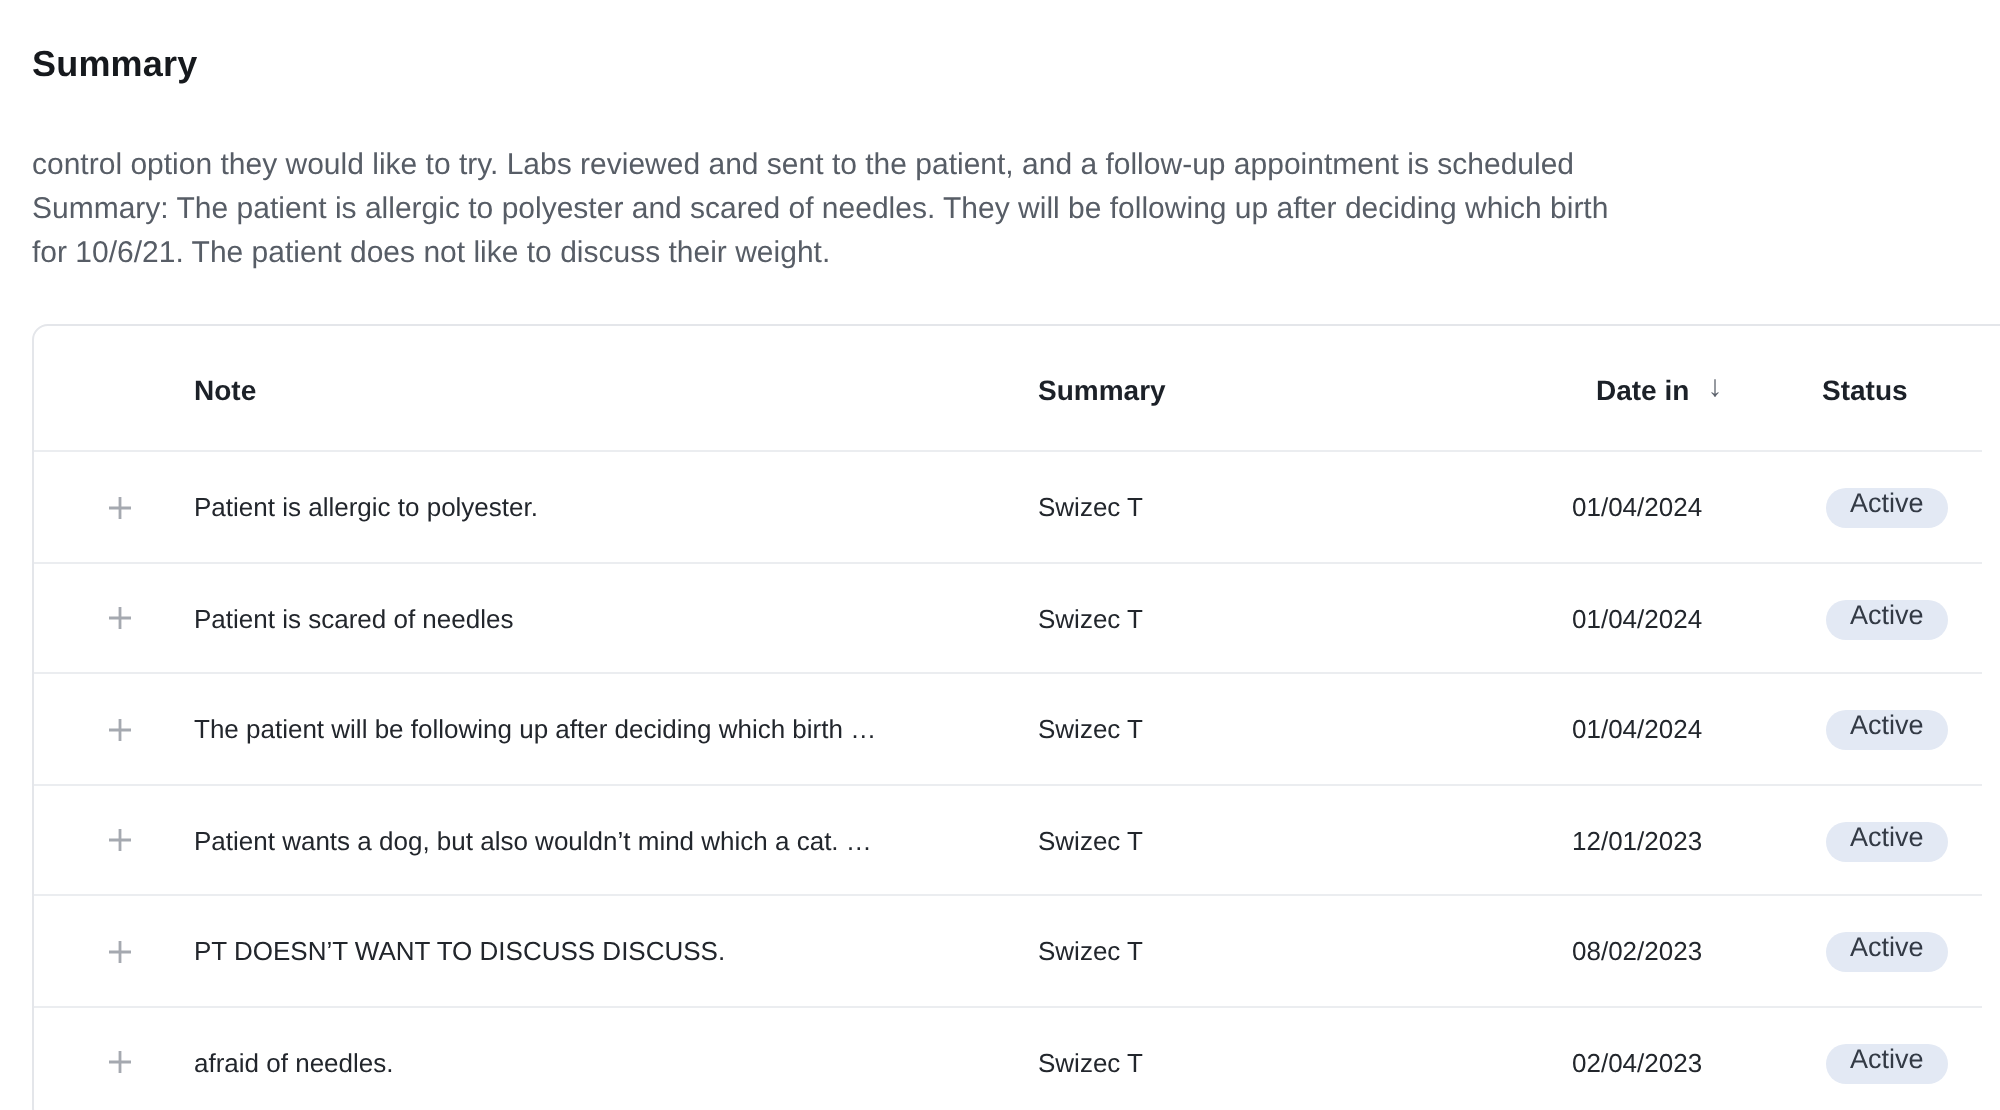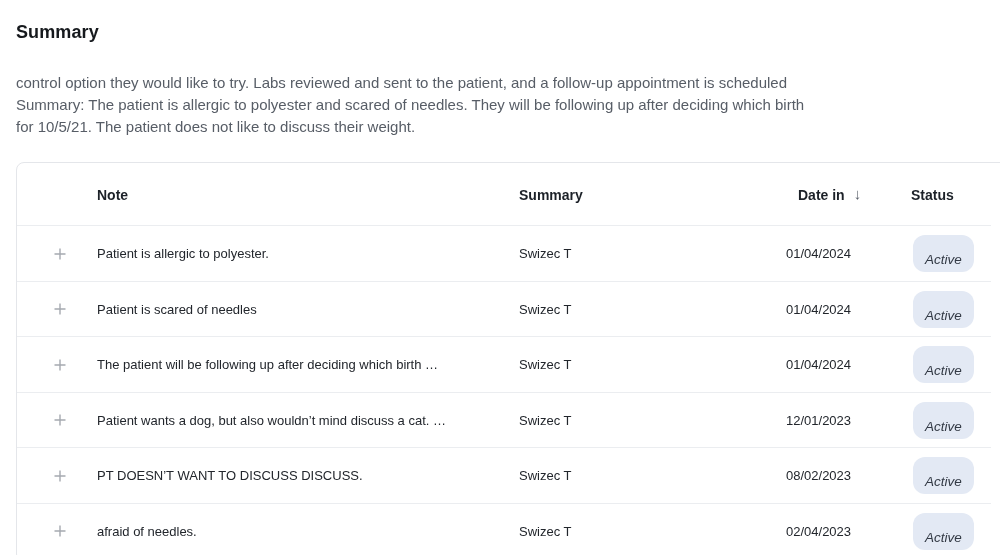--- a/index.html
+++ b/index.html
@@ -77,40 +77,39 @@
   }
   .cell-note, .cell-author, .cell-date {
     font-size: 13px;
     color: #22262c;
     white-space: nowrap;
     overflow: hidden;
   }
   .badge {
     display: inline-block;
     margin-left: 2px;
-    padding: 17px 12px 5px 12px;
+    padding: 0 12px 5px 12px;
     border-radius: 12px;
     background: #e3e9f4;
     color: #333a45;
     font-size: 13.5px;
     font-weight: 400;
-    font-style: italic;
   }
 </style>
 </head>
 <body>
 
 <div class="page">
 
   <h1 class="page-title">Summary</h1>
 
   <div class="summary-paragraph">
     <div class="line">control option they would like to try. Labs reviewed and sent to the patient, and a follow-up appointment is scheduled</div>
     <div class="line">Summary: The patient is allergic to polyester and scared of needles. They will be following up after deciding which birth</div>
-    <div class="line">for 10/5/21. The patient does not like to discuss their weight.</div>
+    <div class="line">for 10/6/21. The patient does not like to discuss their weight.</div>
   </div>
 
   <div class="notes-card">
 
     <div class="t-header">
       <div class="th"></div>
       <div class="th">Note</div>
       <div class="th">Summary</div>
       <div class="th th-date">
         <span>Date in</span>
@@ -162,21 +161,21 @@
     </div>
 
     <div class="t-row">
       <div class="cell-expand">
         <button class="expand-btn" aria-label="expand">
           <svg width="16" height="16" viewBox="0 0 16 16">
               <path d="M8 2.5 V13.5 M2.5 8 H13.5" stroke="#a5a9b0" stroke-width="1.4" fill="none"></path>
             </svg>
         </button>
       </div>
-      <div class="cell-note">Patient wants a dog, but also wouldn’t mind discuss a cat. …</div>
+      <div class="cell-note">Patient wants a dog, but also wouldn’t mind which a cat. …</div>
       <div class="cell-author">Swizec T</div>
       <div class="cell-date">12/01/2023</div>
       <div><span class="badge">Active</span></div>
     </div>
 
     <div class="t-row">
       <div class="cell-expand">
         <button class="expand-btn" aria-label="expand">
           <svg width="16" height="16" viewBox="0 0 16 16">
               <path d="M8 2.5 V13.5 M2.5 8 H13.5" stroke="#a5a9b0" stroke-width="1.4" fill="none"></path>

